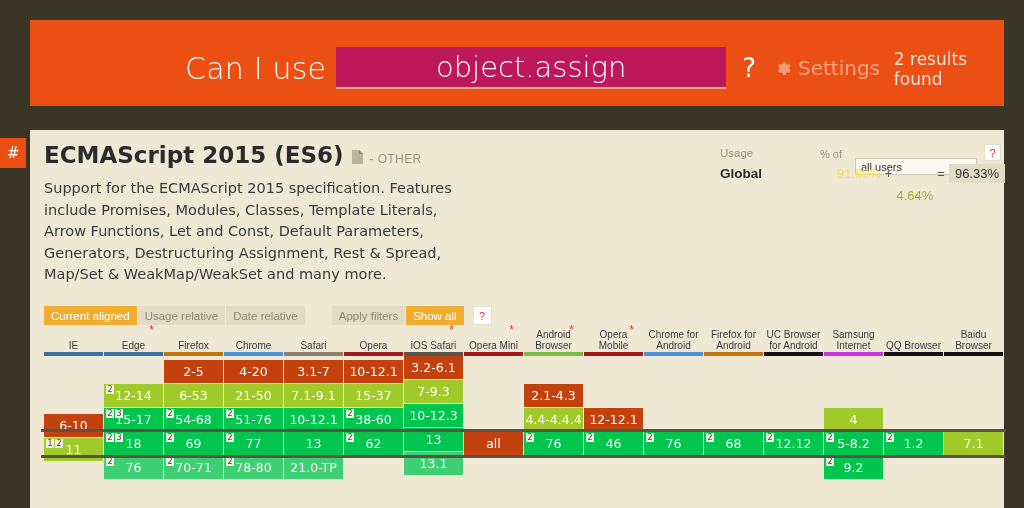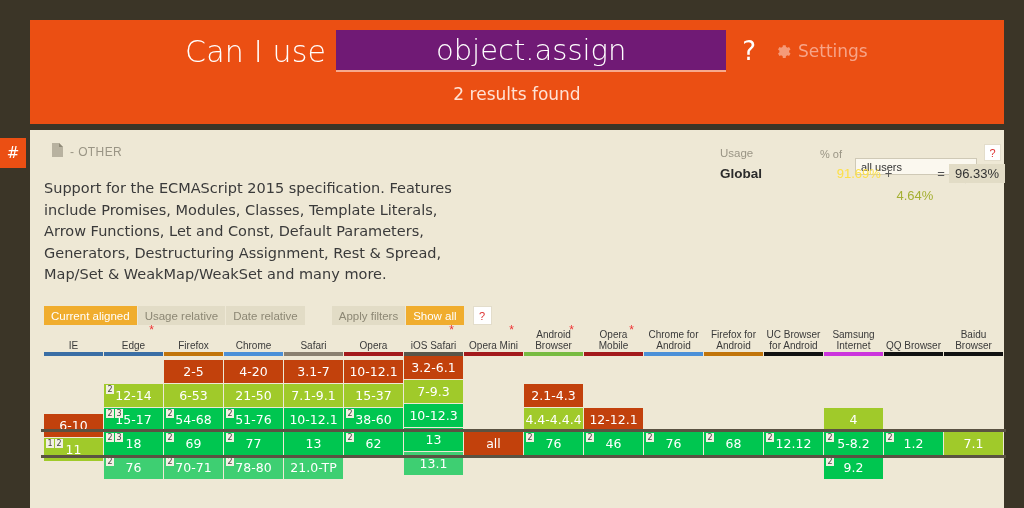--- a/index.html
+++ b/index.html
@@ -6,43 +6,43 @@
   html,body { width:1024px; height:508px; overflow:hidden; }
   body {
     font-family: "Liberation Sans", sans-serif;
     background:#3b3527;
     color:#333;
   }
   .page { position:relative; width:1024px; height:508px; background:#3b3527; }
 
   
   .header {
-    position:absolute; left:30px; top:20px; width:974px; height:104px;
+    position:absolute; left:30px; top:20px; width:974px; height:86px;
     background:#eb4f13;
-    display:flex; flex-direction:column; align-items:center; justify-content:flex-start;
+    display:flex; flex-direction:row; align-items:center; justify-content:flex-start;
   }
   .header-row { display:flex; align-items:center; margin-top:10px; width:100%; padding-left:155px; }
   .brand {
     color:#ffffff; font-size:30px; font-weight:300; letter-spacing:.2px;
     font-family:"DejaVu Sans", sans-serif; white-space:nowrap; margin-right:10px;
   }
   .search-box {
-    width:390px; height:42px; background:#701a75; border:none;
+    width:390px; height:42px; background:#be185d; border:none;
     border-bottom:2px solid #f7a98c;
     color:#fff; font-size:29px; font-family:"DejaVu Sans", sans-serif; font-weight:300;
     text-align:center; outline:none; padding:0 24px;
   }
   .search-box::placeholder { color:#ffd9c9; }
   .help-q {
     color:#ffffff; font-size:26px; font-weight:400; margin-left:16px; cursor:pointer;
     font-family:"DejaVu Sans", sans-serif;
   }
   .settings { display:flex; align-items:center; margin-left:18px; cursor:pointer; }
   .gear { width:17px; height:17px; fill:#f59a78; margin-right:7px; }
-  .settings-label { color:#f7a488; font-size:17px; font-family:"DejaVu Sans", sans-serif; }
+  .settings-label { color:#f7a488; font-size:20px; font-family:"DejaVu Sans", sans-serif; }
   .results { color:#ffe2d5; font-size:17px; margin-top:12px; font-family:"DejaVu Sans", sans-serif; }
 
   
   .card {
     position:absolute; left:30px; top:130px; width:974px; height:378px;
     background:#eee8d5;
   }
   .hash-tab {
     position:absolute; left:0px; top:138px; width:26px; height:30px;
     background:#eb4f13; color:#fff; font-size:15px;
@@ -157,20 +157,21 @@
     <div class="results">2 results found</div>
   </div>
 
   <div class="hash-tab">#</div>
 
   <div class="card"></div>
 
   <div class="card-inner">
 
     <div class="title-row">
+      <div class="feat-title">ECMAScript 2015 (ES6)</div>
       <svg class="doc-icon" viewBox="0 0 11 14">
         <path fill="#b8b2a0" d="M0 0h7l4 4v10H0z"></path>
         <path fill="#8f8a78" d="M7 0l4 4H7z"></path>
       </svg>
       <div class="cat">- OTHER</div>
     </div>
 
     <div class="desc">Support for the ECMAScript 2015 specification. Features include Promises, Modules, Classes, Template Literals, Arrow Functions, Let and Const, Default Parameters, Generators, Destructuring Assignment, Rest &amp; Spread, Map/Set &amp; WeakMap/WeakSet and many more.</div>
 
     <div class="usage">

